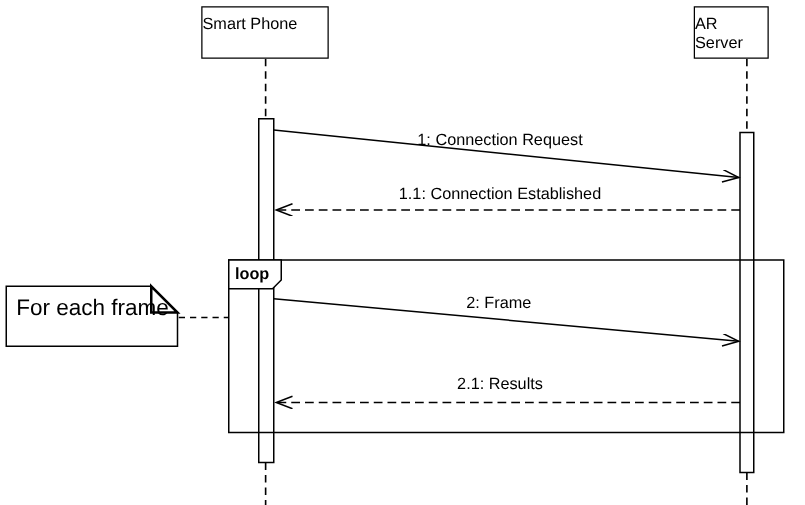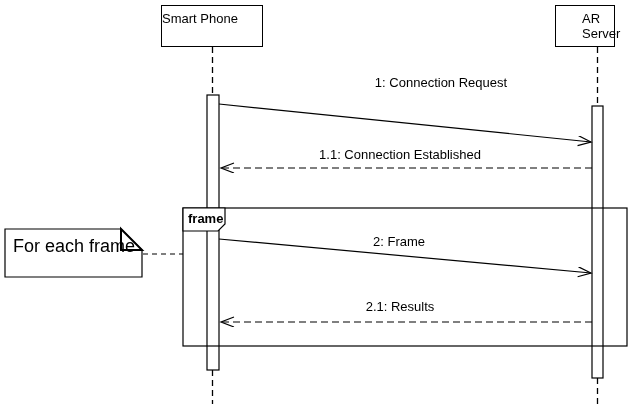--- a/index.html
+++ b/index.html
@@ -73,26 +73,26 @@
 
     <line x1="219" y1="104" x2="591" y2="142" stroke="#000000" stroke-width="1.2" marker-end="url(#arrowOpen)"></line>
     <line x1="592" y1="168" x2="221" y2="168" stroke="#000000" stroke-width="1.2" stroke-dasharray="7,4" marker-end="url(#arrowOpen)"></line>
     <line x1="219" y1="239" x2="591" y2="273" stroke="#000000" stroke-width="1.2" marker-end="url(#arrowOpen)"></line>
     <line x1="592" y1="322" x2="221" y2="322" stroke="#000000" stroke-width="1.2" stroke-dasharray="7,4" marker-end="url(#arrowOpen)"></line>
   </svg>
 
   <div class="actor-box" style="left:161px; top:5px; width:102px; height:42px;">
     <span>Smart Phone</span>
   </div>
-  <div class="actor-box" style="left:555px; top:5px; width:60px; height:42px;padding-left:26px;">
+  <div class="actor-box" style="left:555px; top:5px; width:60px; height:42px;">
     <span>AR Server</span>
   </div>
 
-  <div class="txt loop-label" style="left:188px; top:212px;">frame</div>
+  <div class="txt loop-label" style="left:188px; top:212px;">loop</div>
 
   <div class="txt note-label" style="left:13px; top:239px;">For each frame</div>
 
-  <div class="txt msg-label" style="left:400px; top:76px;margin-left:41px;">1: Connection Request</div>
+  <div class="txt msg-label" style="left:400px; top:105px;">1: Connection Request</div>
   <div class="txt msg-label" style="left:400px; top:148px;">1.1: Connection Established</div>
   <div class="txt msg-label" style="left:399px; top:235px;text-align:center;">2: Frame</div>
   <div class="txt msg-label" style="left:400px; top:300px;">2.1: Results</div>
 
 </div>
 
 </body></html>

